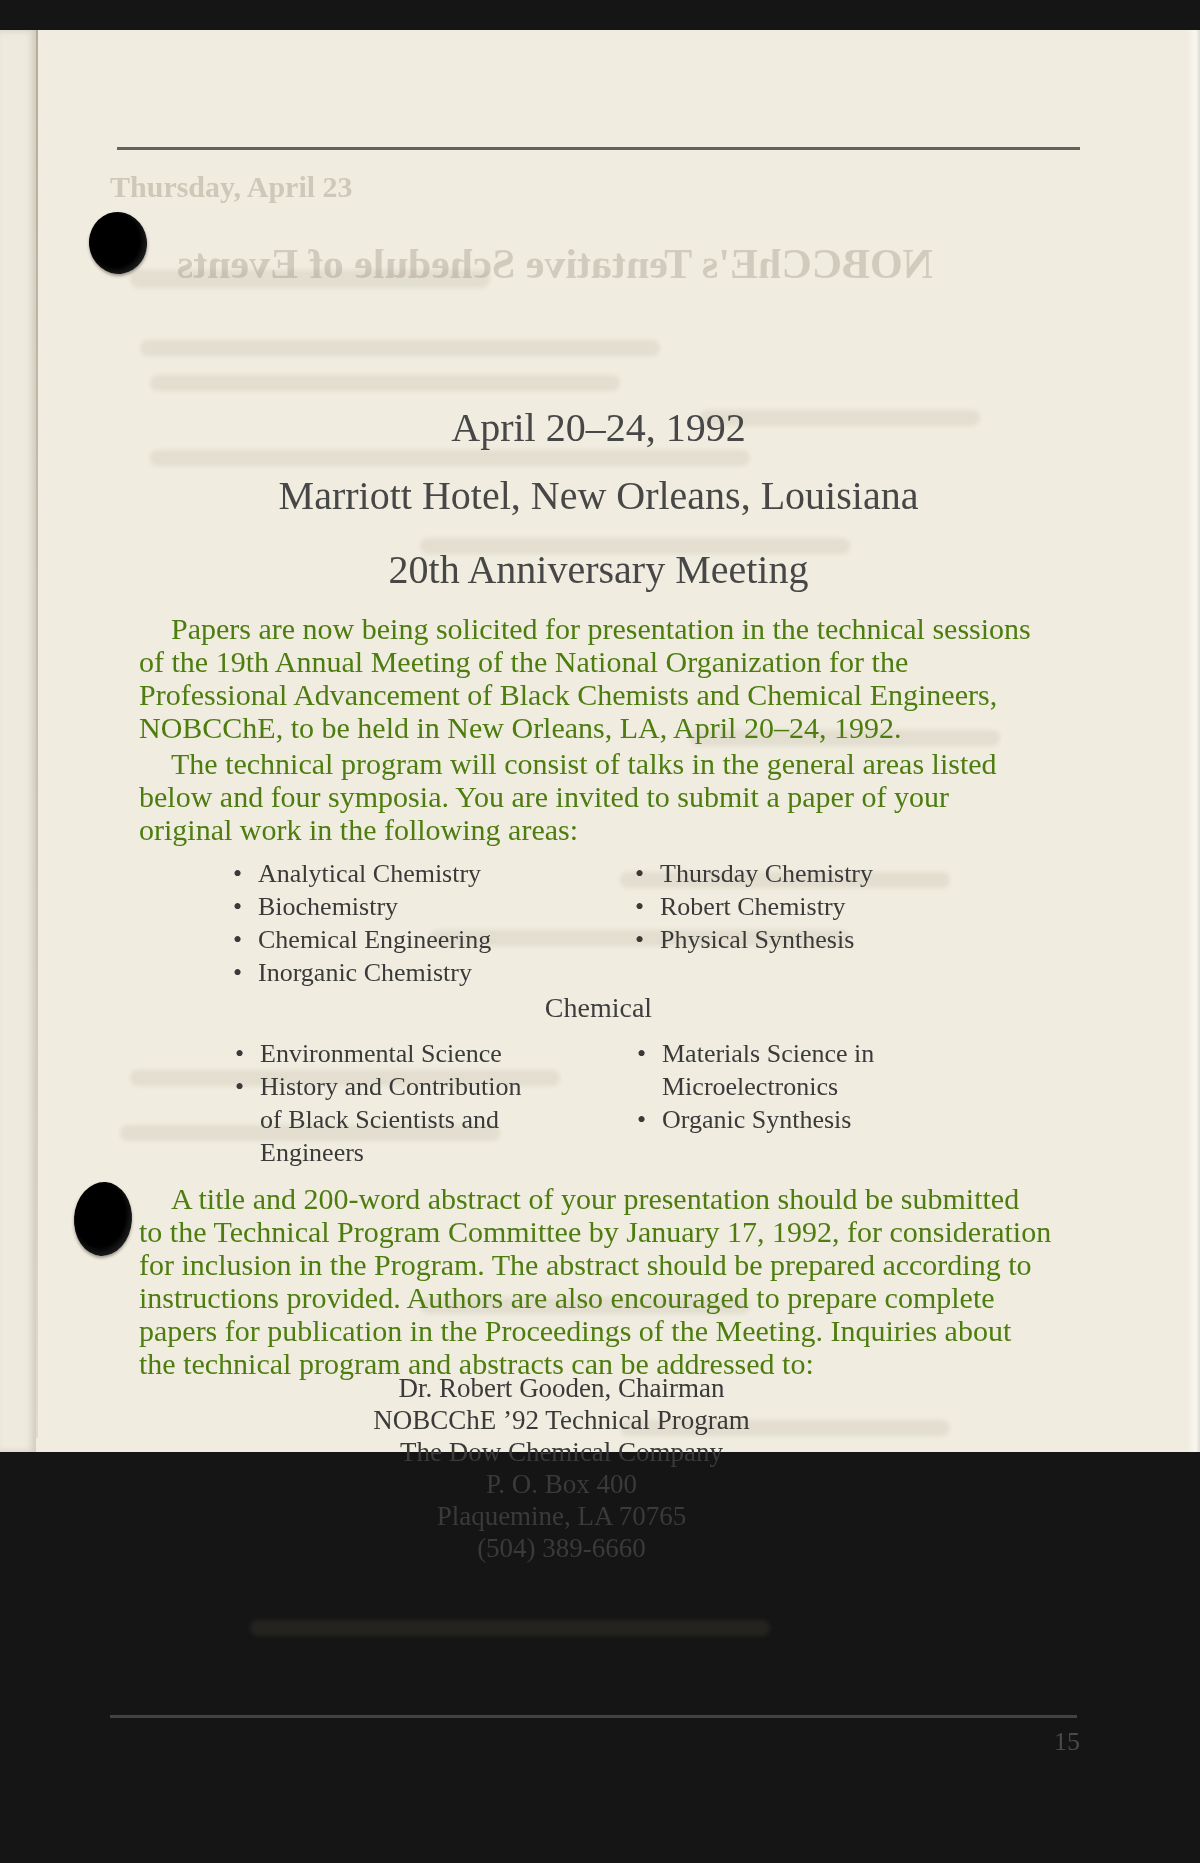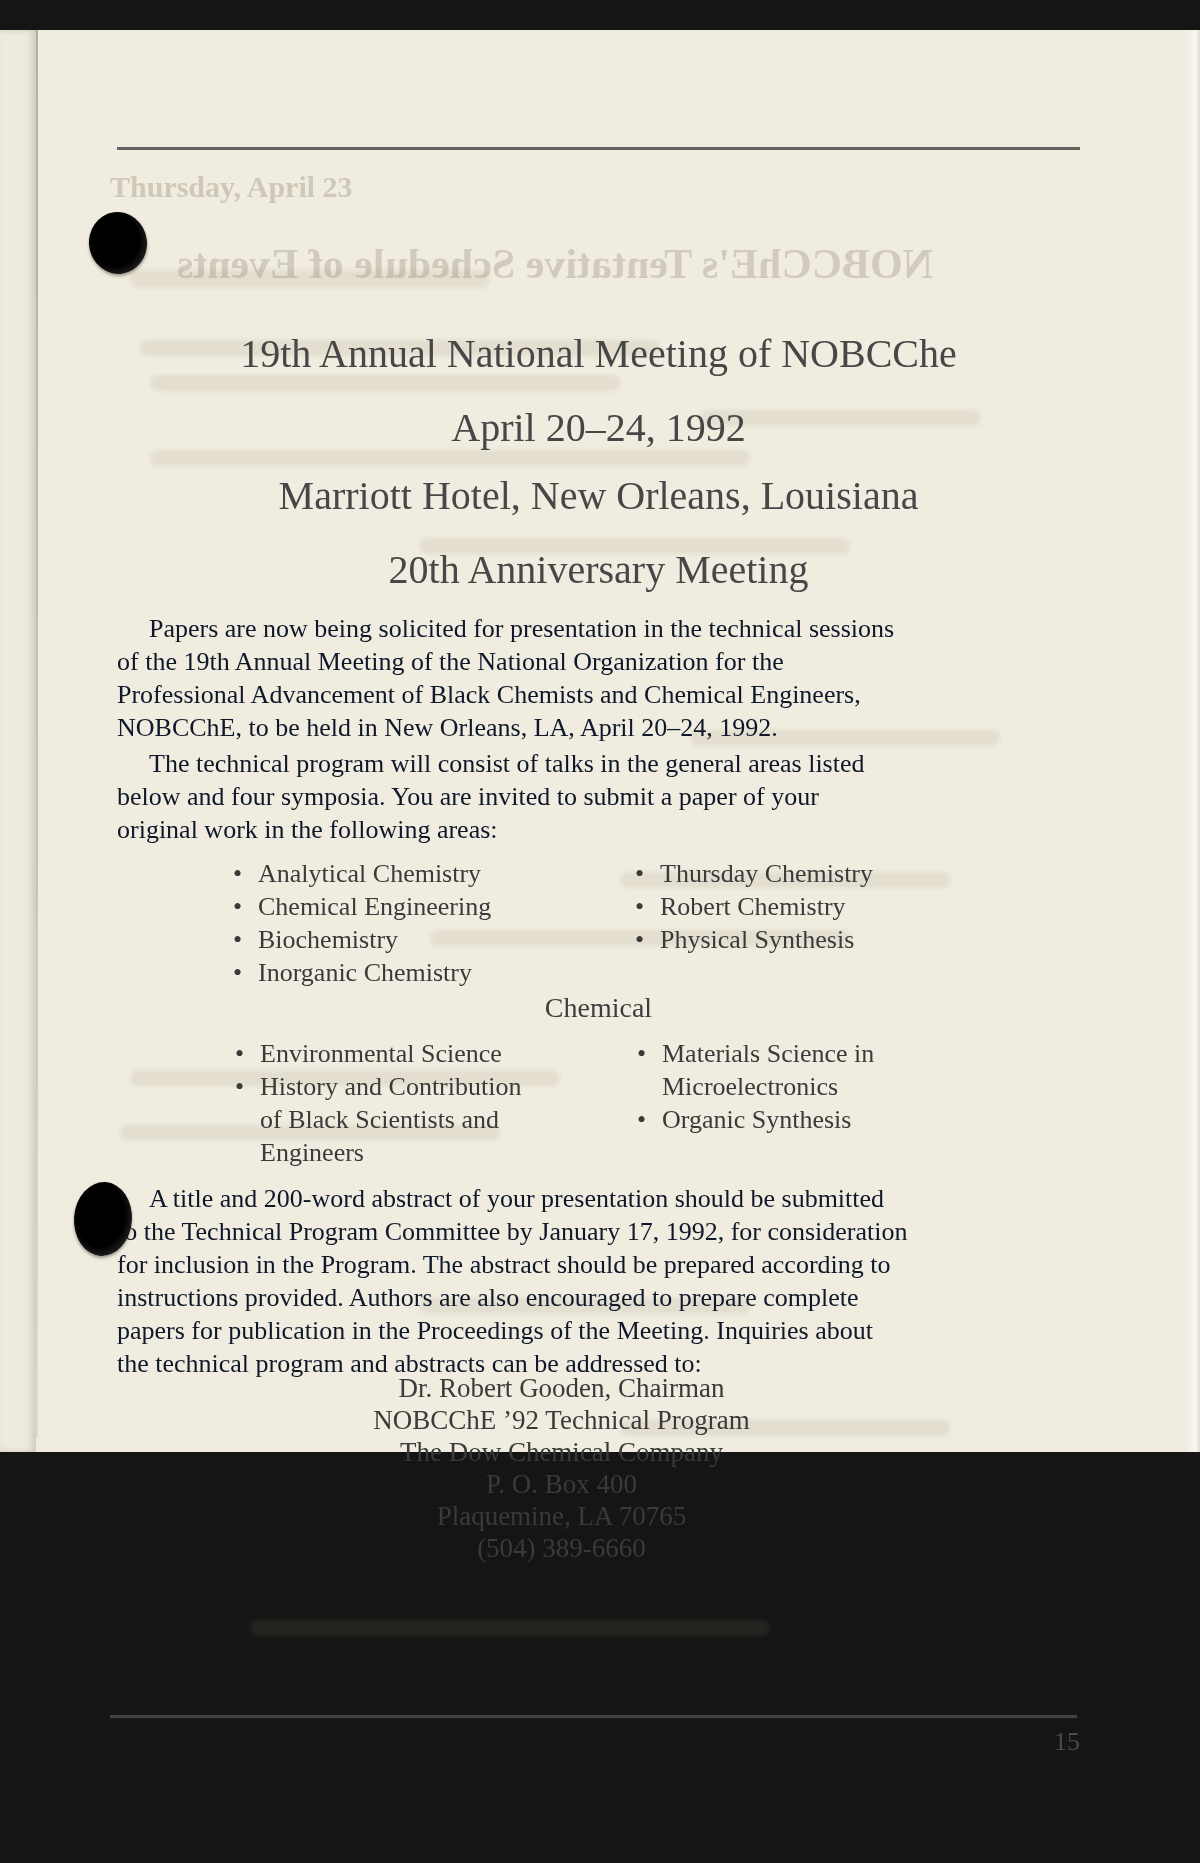--- a/index.html
+++ b/index.html
@@ -21,22 +21,22 @@
   .rule.bottom{left:110px;top:1685px;width:967px;}
 
   .col{position:absolute;left:117px;width:963px;}
 
   .title{top:164px;text-align:center;font-size:42px;font-weight:bold;
          letter-spacing:3px;color:#3c3c3c;}
   .forthe{top:250px;text-align:center;font-size:27px;color:#424242;}
   .hline{text-align:center;font-size:40px;color:#474747;}
   .h1{top:300px;} .h2{top:374px;} .h3{top:442px;} .h4{top:516px;}
 
-  .para{font-size:26px;line-height:33px;color:#0f172a;white-space:pre-line;
-        text-indent:32px;}
+  .para{font-size:30px;line-height:33px;color:#4d7c0f;white-space:pre-line;
+        text-indent:32px;margin-left:22px;}
   .p1{top:582px;} .p2{top:717px;} .p3{top:1152px;}
 
   .blist{position:absolute;list-style:none;margin:0;padding:0;
          font-size:26px;line-height:33px;color:#3a3a3a;}
   .blist li{position:relative;padding-left:25px;}
   .blist li::before{content:"\2022";position:absolute;left:0;top:0;color:#3a3a3a;}
   .l1L{left:233px;top:827px;width:330px;}
   .l1R{left:635px;top:827px;width:330px;}
   .l2L{left:235px;top:1007px;width:312px;}
   .l2R{left:637px;top:1007px;width:262px;}
@@ -78,37 +78,36 @@
     <div class="smudge" style="left:620px;top:842px;width:330px;height:16px;"></div>
     <div class="smudge" style="left:430px;top:900px;width:420px;height:16px;"></div>
     <div class="smudge" style="left:130px;top:1040px;width:430px;height:16px;"></div>
     <div class="smudge" style="left:120px;top:1095px;width:380px;height:16px;"></div>
     <div class="smudge" style="left:420px;top:1268px;width:330px;height:16px;"></div>
     <div class="smudge" style="left:620px;top:1390px;width:330px;height:16px;"></div>
     <div class="smudge" style="left:250px;top:1590px;width:520px;height:16px;"></div>
 
     <div class="rule top"></div>
 
-    <div class="col hline h1">19th Annual National Meeting of NOBCChe</div>
     <div class="col hline h2">April 20–24, 1992</div>
     <div class="col hline h3">Marriott Hotel, New Orleans, Louisiana</div>
     <div class="col hline h4">20th Anniversary Meeting</div>
 
     <div class="col para p1">Papers are now being solicited for presentation in the technical sessions
 of the 19th Annual Meeting of the National Organization for the
 Professional Advancement of Black Chemists and Chemical Engineers,
 NOBCChE, to be held in New Orleans, LA, April 20–24, 1992.</div>
     <div class="col para p2">The technical program will consist of talks in the general areas listed
 below and four symposia. You are invited to submit a paper of your
 original work in the following areas:</div>
 
     <ul class="blist l1L">
       <li>Analytical Chemistry</li>
+      <li>Biochemistry</li>
       <li>Chemical Engineering</li>
-      <li>Biochemistry</li>
       <li>Inorganic Chemistry</li>
     </ul>
     <ul class="blist l1R">
       <li>Thursday Chemistry</li>
       <li>Robert Chemistry</li>
       <li>Physical Synthesis</li>
     </ul>
 
     <div class="col symposia">Chemical</div>
 

